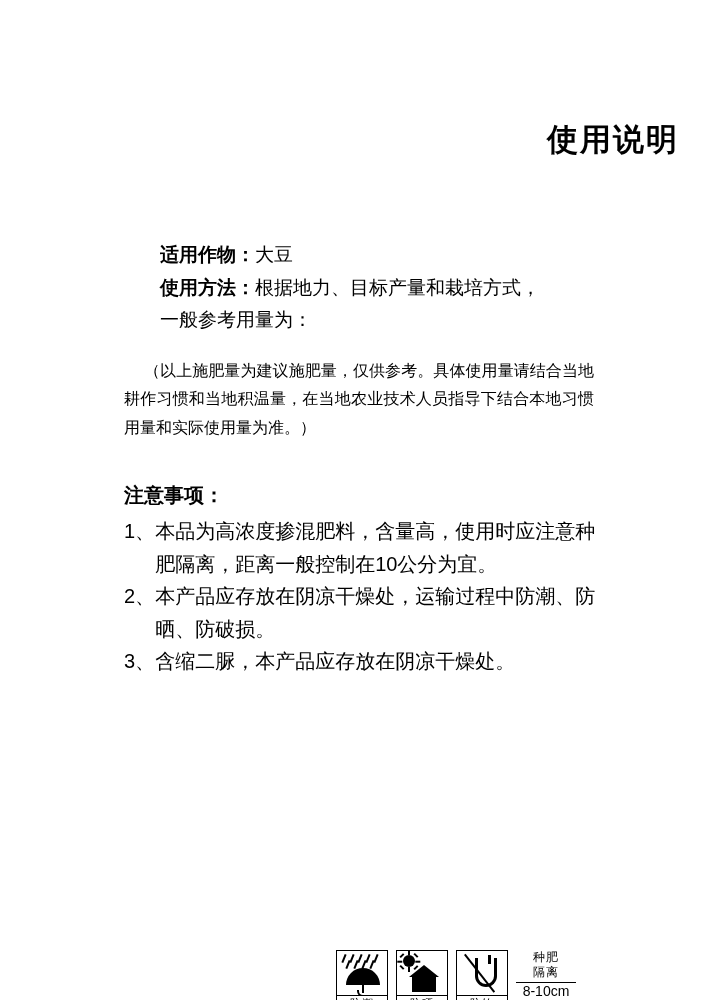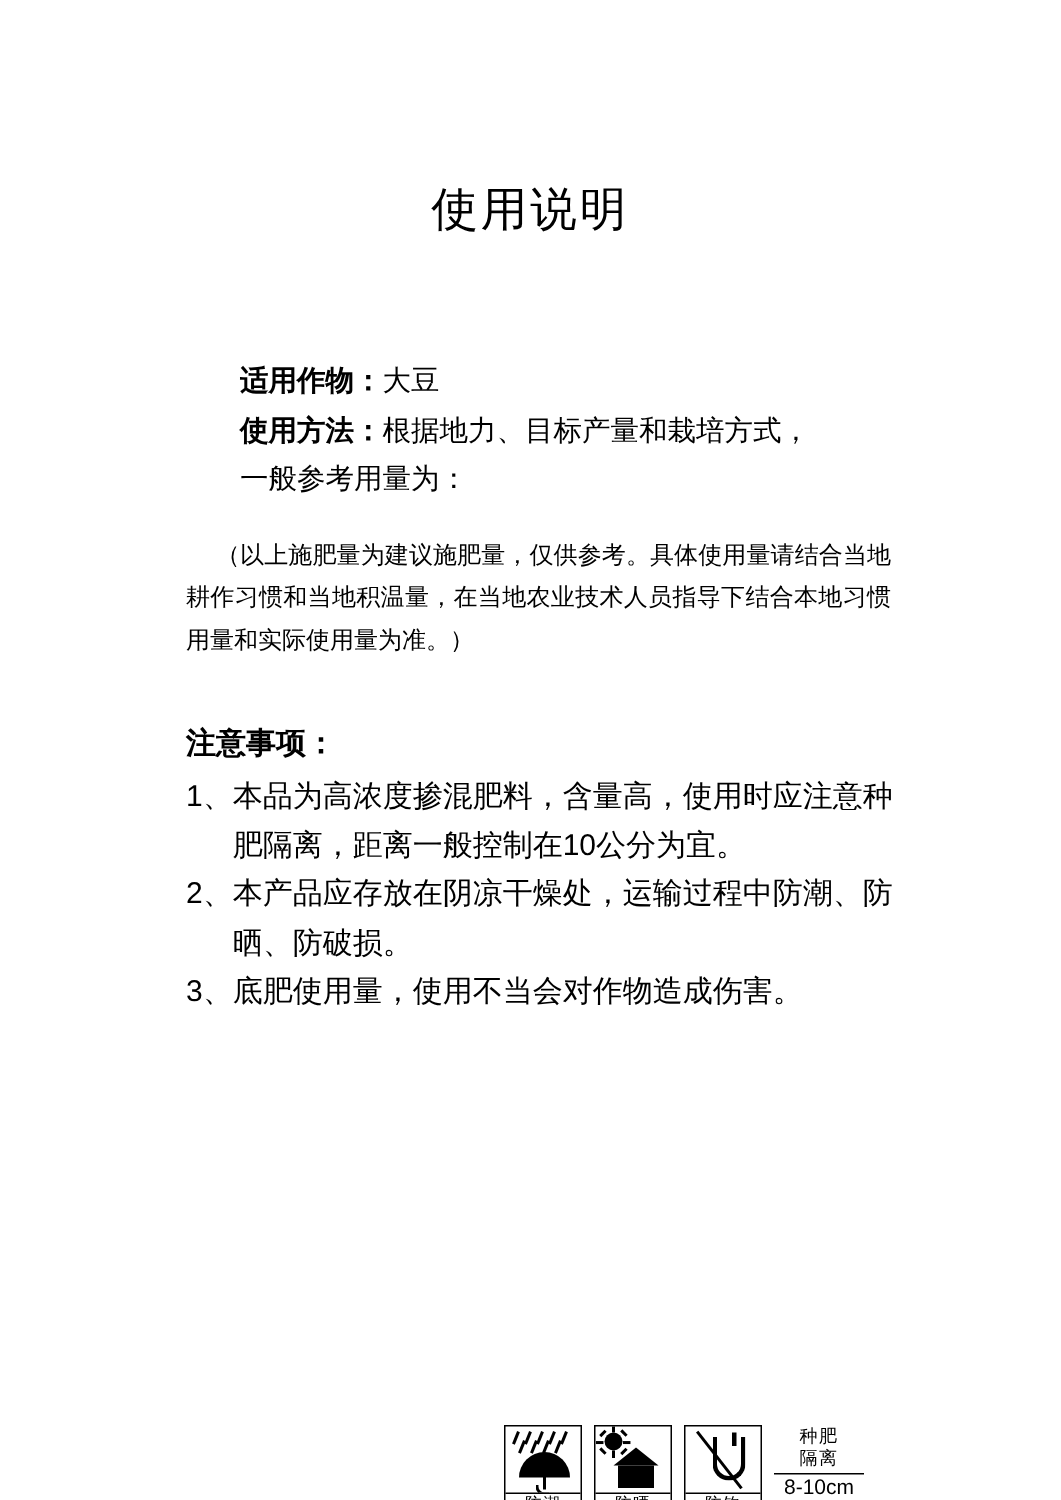--- a/index.html
+++ b/index.html
@@ -31,23 +31,24 @@
   }
   .title-line {
     font-size: 31px;
     font-weight: bold;
     letter-spacing: 0px;
     line-height: 1.45;
     white-space: nowrap;
   }
   .title-line-2 {
     font-size: 31px;
-    font-weight: normal;
+    font-weight: bold;
     line-height: 1.45;
     letter-spacing: 2px;
+    text-align: right;
   }
 
   
   .info-block {
     margin-top: 76px;
     margin-left: 160px;
     width: 470px;
     font-size: 19px;
     line-height: 1.72;
   }
@@ -295,21 +296,21 @@
     <div class="caution-item">
       <span class="caution-num">1、</span>
       <span class="caution-text">本品为高浓度掺混肥料，含量高，使用时应注意种肥隔离，距离一般控制在10公分为宜。</span>
     </div>
     <div class="caution-item">
       <span class="caution-num">2、</span>
       <span class="caution-text">本产品应存放在阴凉干燥处，运输过程中防潮、防晒、防破损。</span>
     </div>
     <div class="caution-item">
       <span class="caution-num">3、</span>
-      <span class="caution-text">底肥使用量，使用不当会对作物造成伤害。</span>
+      <span class="caution-text">含缩二脲，本产品应存放在阴凉干燥处。</span>
     </div>
   </div>
 
   <div class="picto-row">
 
     <div class="picto">
       <div class="picto-art">
         <div class="rain">
           <i style="left:6px;top:0;"></i>
             <i style="left:14px;top:0;"></i>

